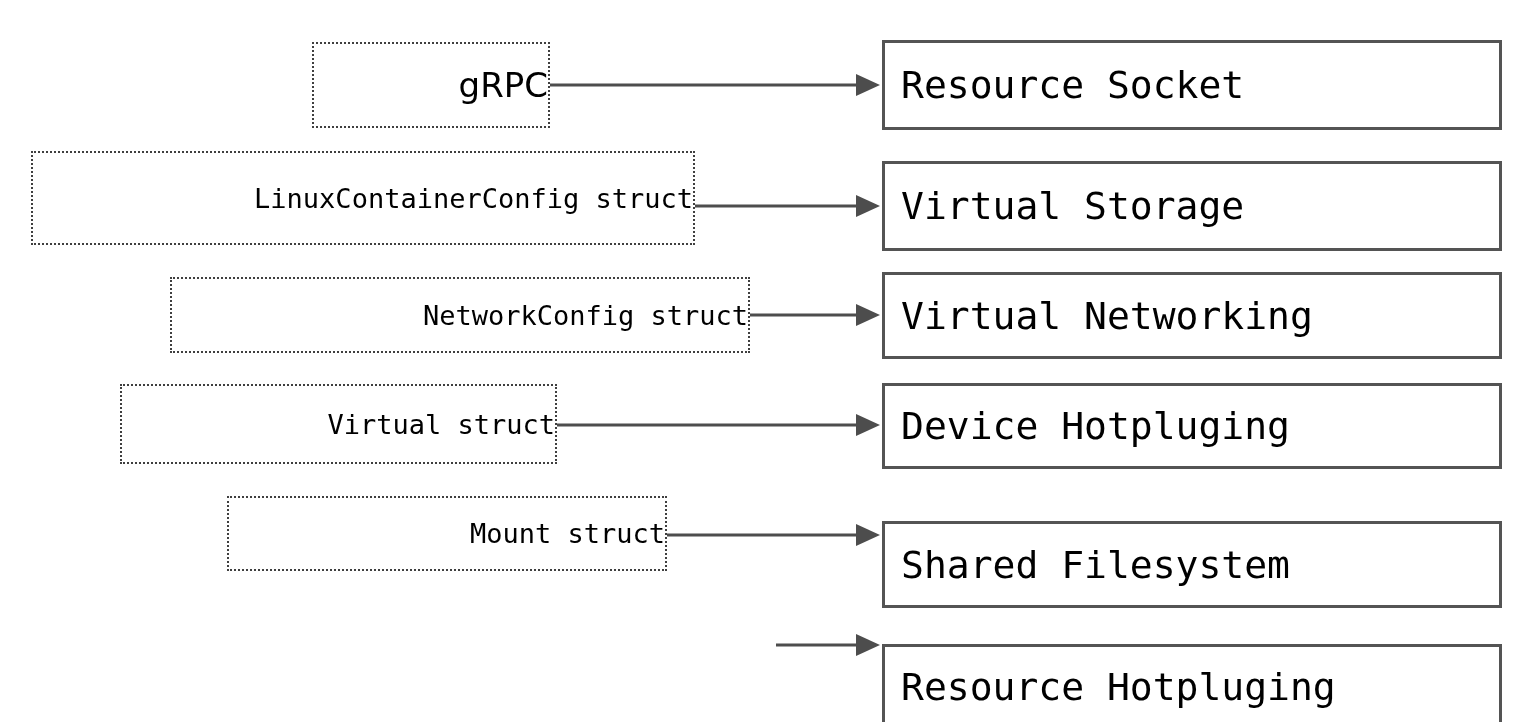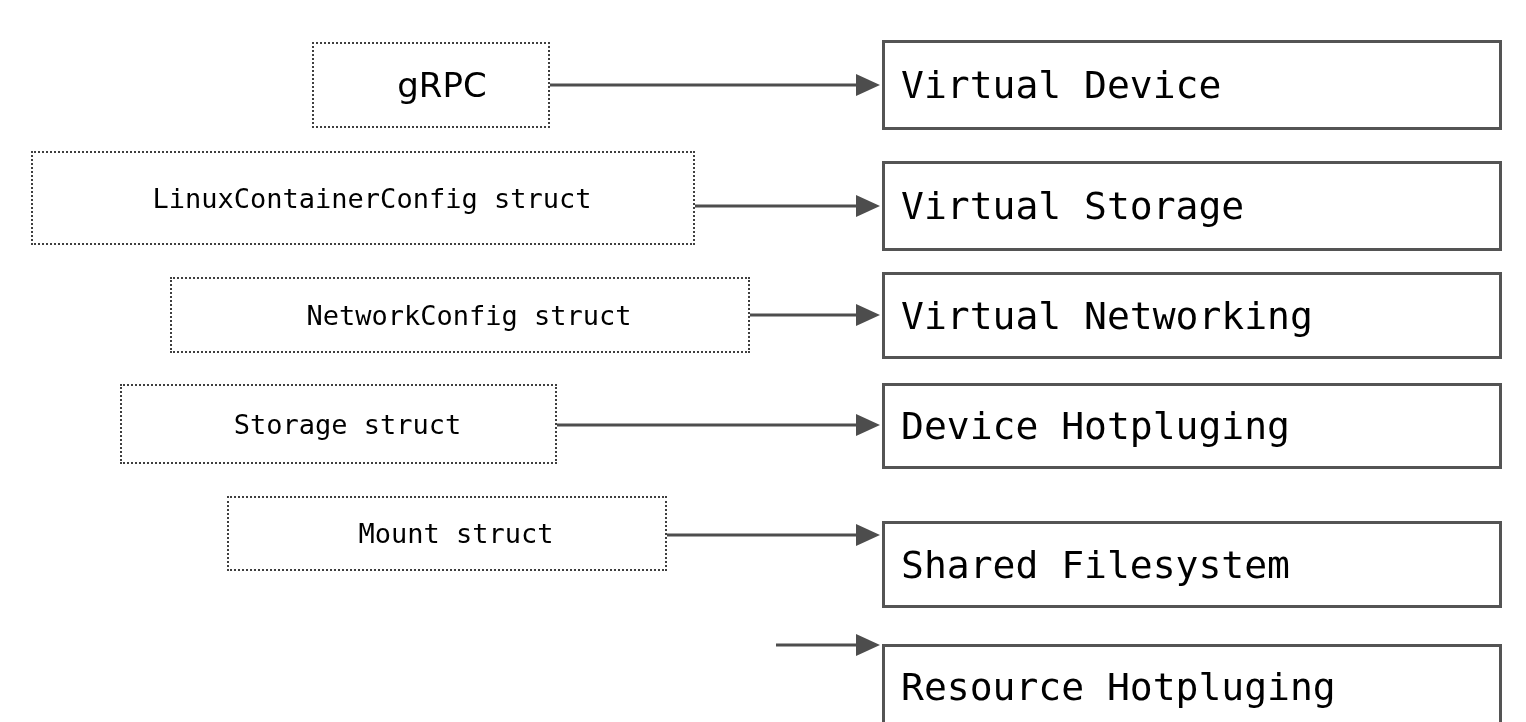--- a/index.html
+++ b/index.html
@@ -20,21 +20,21 @@
   }
 
   
   .src-box {
     position: absolute;
     box-sizing: border-box;
     border: 2px dotted #3f3f3f;
     background: #ffffff;
     display: flex;
     align-items: center;
-    justify-content: center;
+    justify-content: flex-end;
   }
   .src-label {
     font-family: "DejaVu Sans Mono", monospace;
     font-size: 27px;
     line-height: 1;
     color: #000000;
     white-space: pre;
     padding-left: 18px;
     letter-spacing: 0px;
   }
@@ -85,21 +85,21 @@
 
 <div id="diagram">
     <div class="src-box sans" style="left: 312px; top: 42px; width: 238px; height: 86px;">
       <span class="src-label">gRPC</span>
     </div>
     <svg class="arrow-svg" width="330px" height="28px" style="left: 550px; top: 71px;">
       <line class="arrow-line" x1="0" y1="14" x2="310" y2="14"></line>
       <polygon class="arrow-head" points="330,14 306,3 306,25"></polygon>
     </svg>
     <div class="dst-box" style="left: 882px; top: 40px; width: 620px; height: 90px;">
-      <span class="dst-label">Virtual Device</span>
+      <span class="dst-label">Resource Socket</span>
     </div>
     <div class="src-box" style="left: 31px; top: 151px; width: 664px; height: 94px;">
       <span class="src-label">LinuxContainerConfig struct</span>
     </div>
     <svg class="arrow-svg" width="185px" height="28px" style="left: 695px; top: 192px;">
       <line class="arrow-line" x1="0" y1="14" x2="165" y2="14"></line>
       <polygon class="arrow-head" points="185,14 161,3 161,25"></polygon>
     </svg>
     <div class="dst-box" style="left: 882px; top: 161px; width: 620px; height: 90px;">
       <span class="dst-label">Virtual Storage</span>
@@ -108,21 +108,21 @@
       <span class="src-label">NetworkConfig struct</span>
     </div>
     <svg class="arrow-svg" width="130px" height="28px" style="left: 750px; top: 301px;">
       <line class="arrow-line" x1="0" y1="14" x2="110" y2="14"></line>
       <polygon class="arrow-head" points="130,14 106,3 106,25"></polygon>
     </svg>
     <div class="dst-box" style="left: 882px; top: 272px; width: 620px; height: 87px;">
       <span class="dst-label">Virtual Networking</span>
     </div>
     <div class="src-box" style="left: 120px; top: 384px; width: 437px; height: 80px;">
-      <span class="src-label">Storage struct</span>
+      <span class="src-label">Virtual struct</span>
     </div>
     <svg class="arrow-svg" width="323px" height="28px" style="left: 557px; top: 411px;">
       <line class="arrow-line" x1="0" y1="14" x2="303" y2="14"></line>
       <polygon class="arrow-head" points="323,14 299,3 299,25"></polygon>
     </svg>
     <div class="dst-box" style="left: 882px; top: 383px; width: 620px; height: 86px;">
       <span class="dst-label">Device Hotpluging</span>
     </div>
     <div class="src-box" style="left: 227px; top: 496px; width: 440px; height: 75px;">
       <span class="src-label">Mount struct</span>

